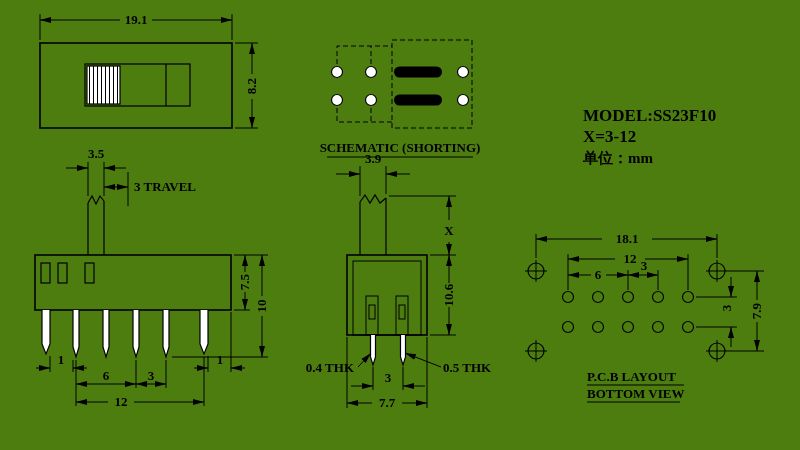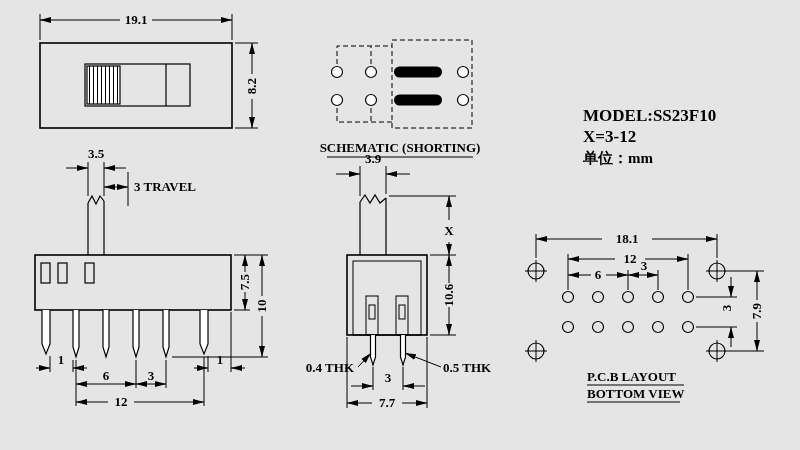--- a/index.html
+++ b/index.html
@@ -1,16 +1,16 @@
 <!DOCTYPE html>
 <html><head>
 <meta charset="utf-8">
 <style>
   html,body{margin:0;padding:0;background:#fff;}
-  .page{position:relative;width:800px;height:450px;background:#e5e5e5;overflow:hidden;}
+  .page{position:relative;width:800px;height:450px;background:#4d7c0f;overflow:hidden;}
   svg{display:block;}
   svg text{fill:#000;stroke:none;font-family:"Liberation Serif",serif;font-weight:bold;}
   .dim{font-size:13px;}
   .cap{font-size:13px;}
   .title{font-size:17px;}
   .unit{font-size:15px;}
   .thin{stroke:#000;stroke-width:1;}
   .med{stroke:#000;stroke-width:1.2;}
   .thick{stroke:#000;stroke-width:1.6;}
   .dash{stroke:#000;stroke-width:1;stroke-dasharray:5 3;}

